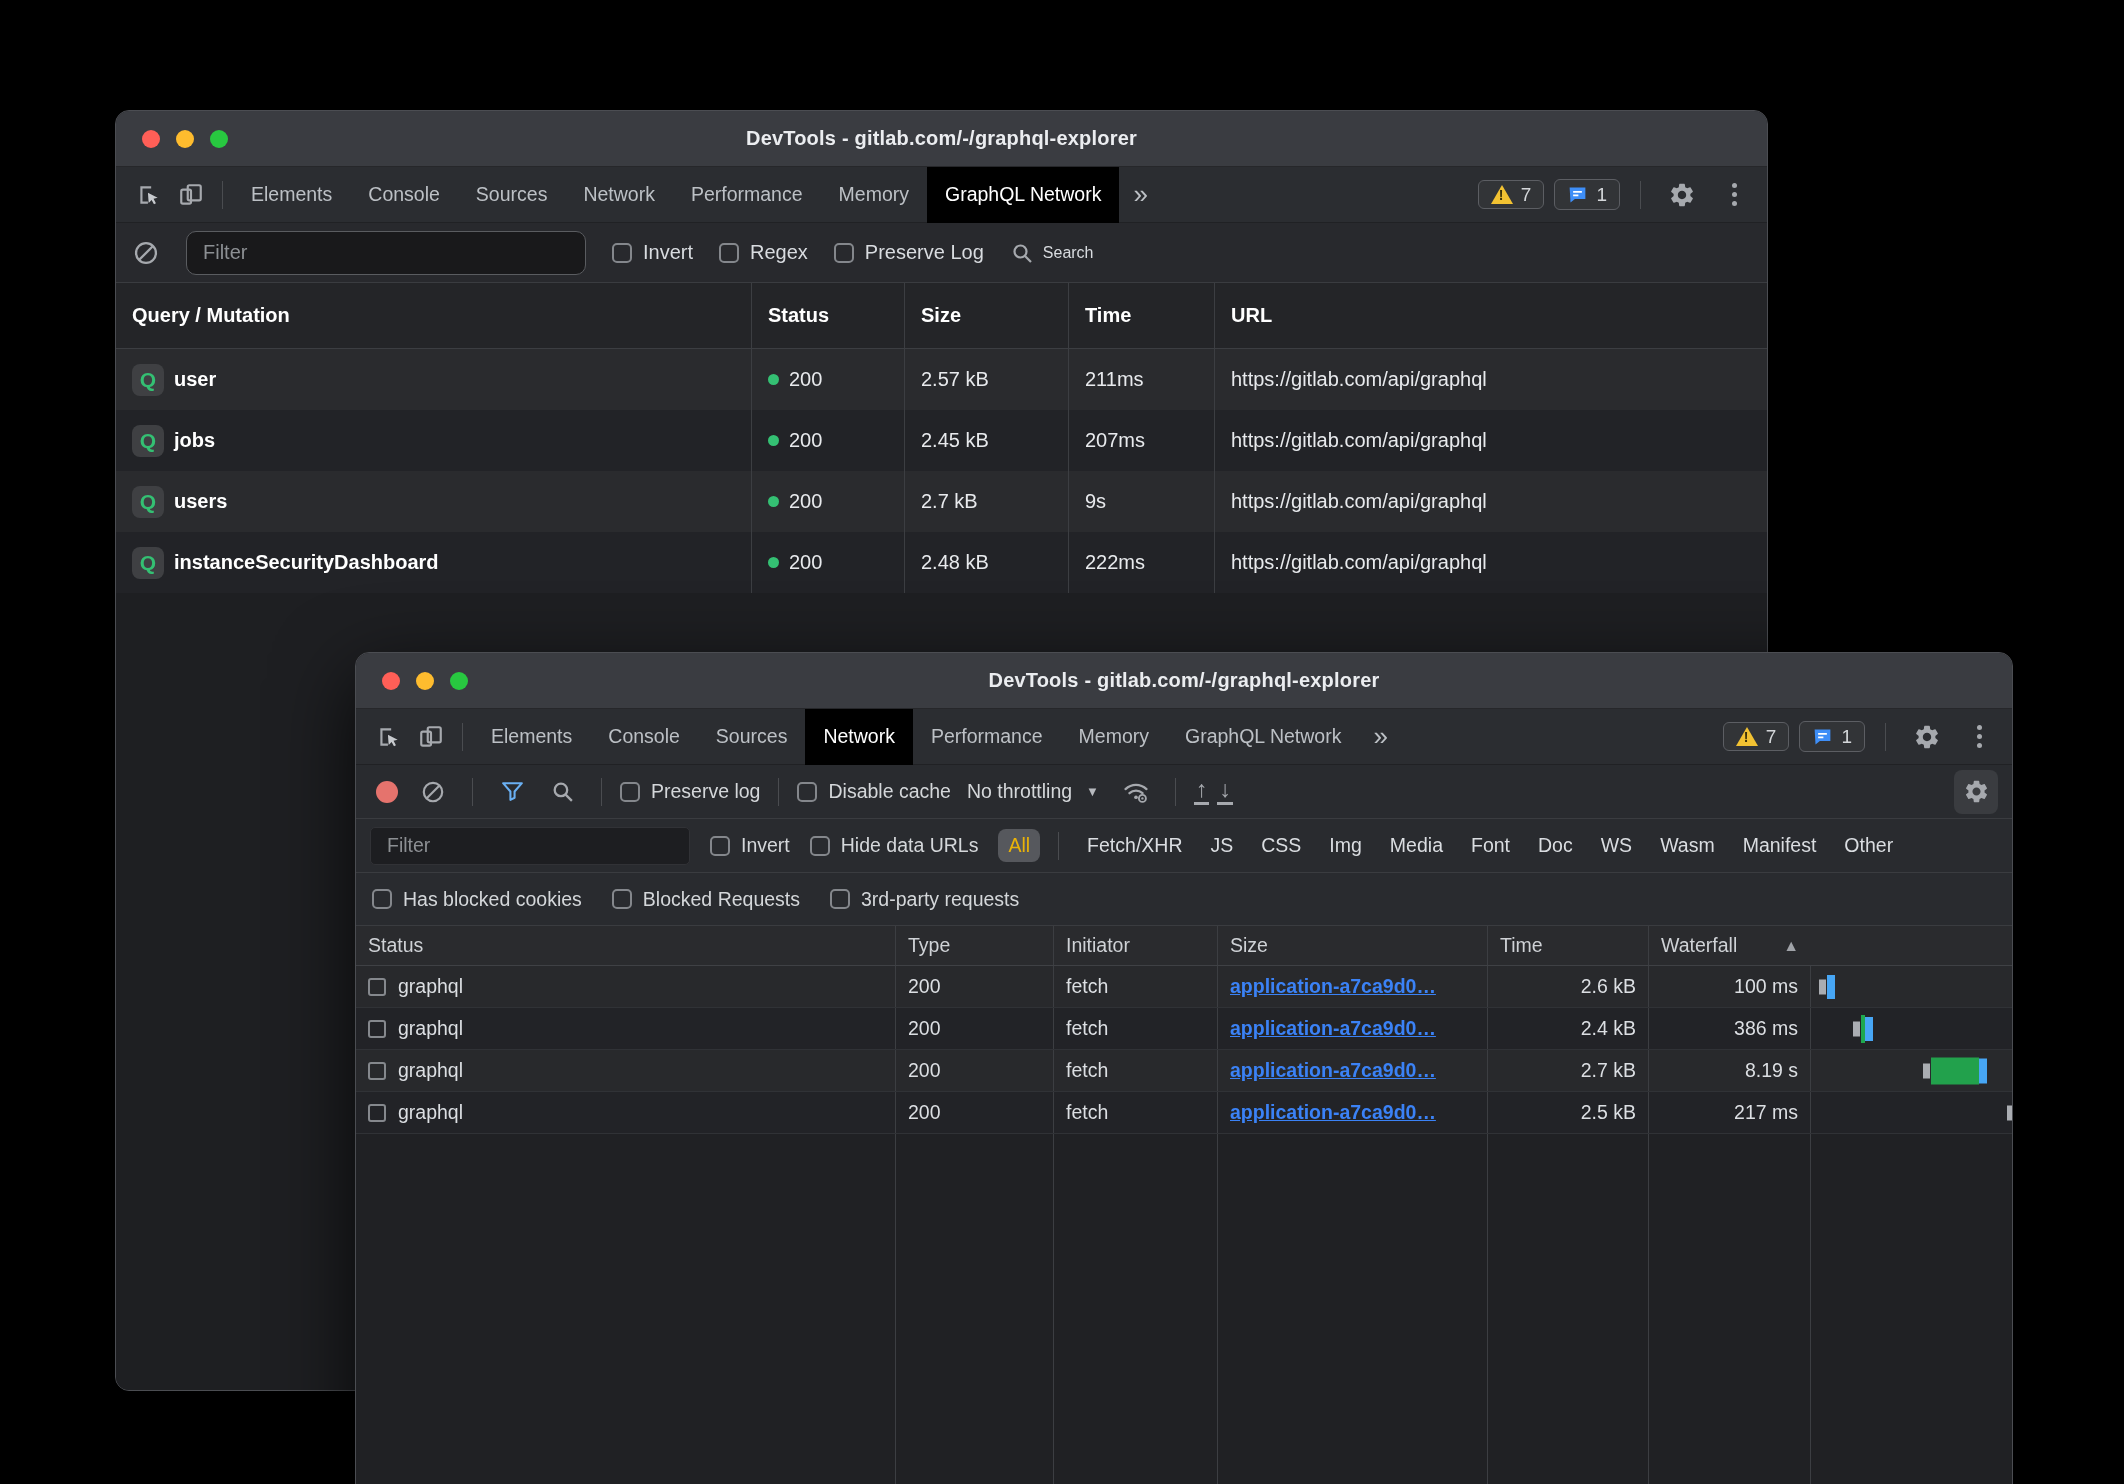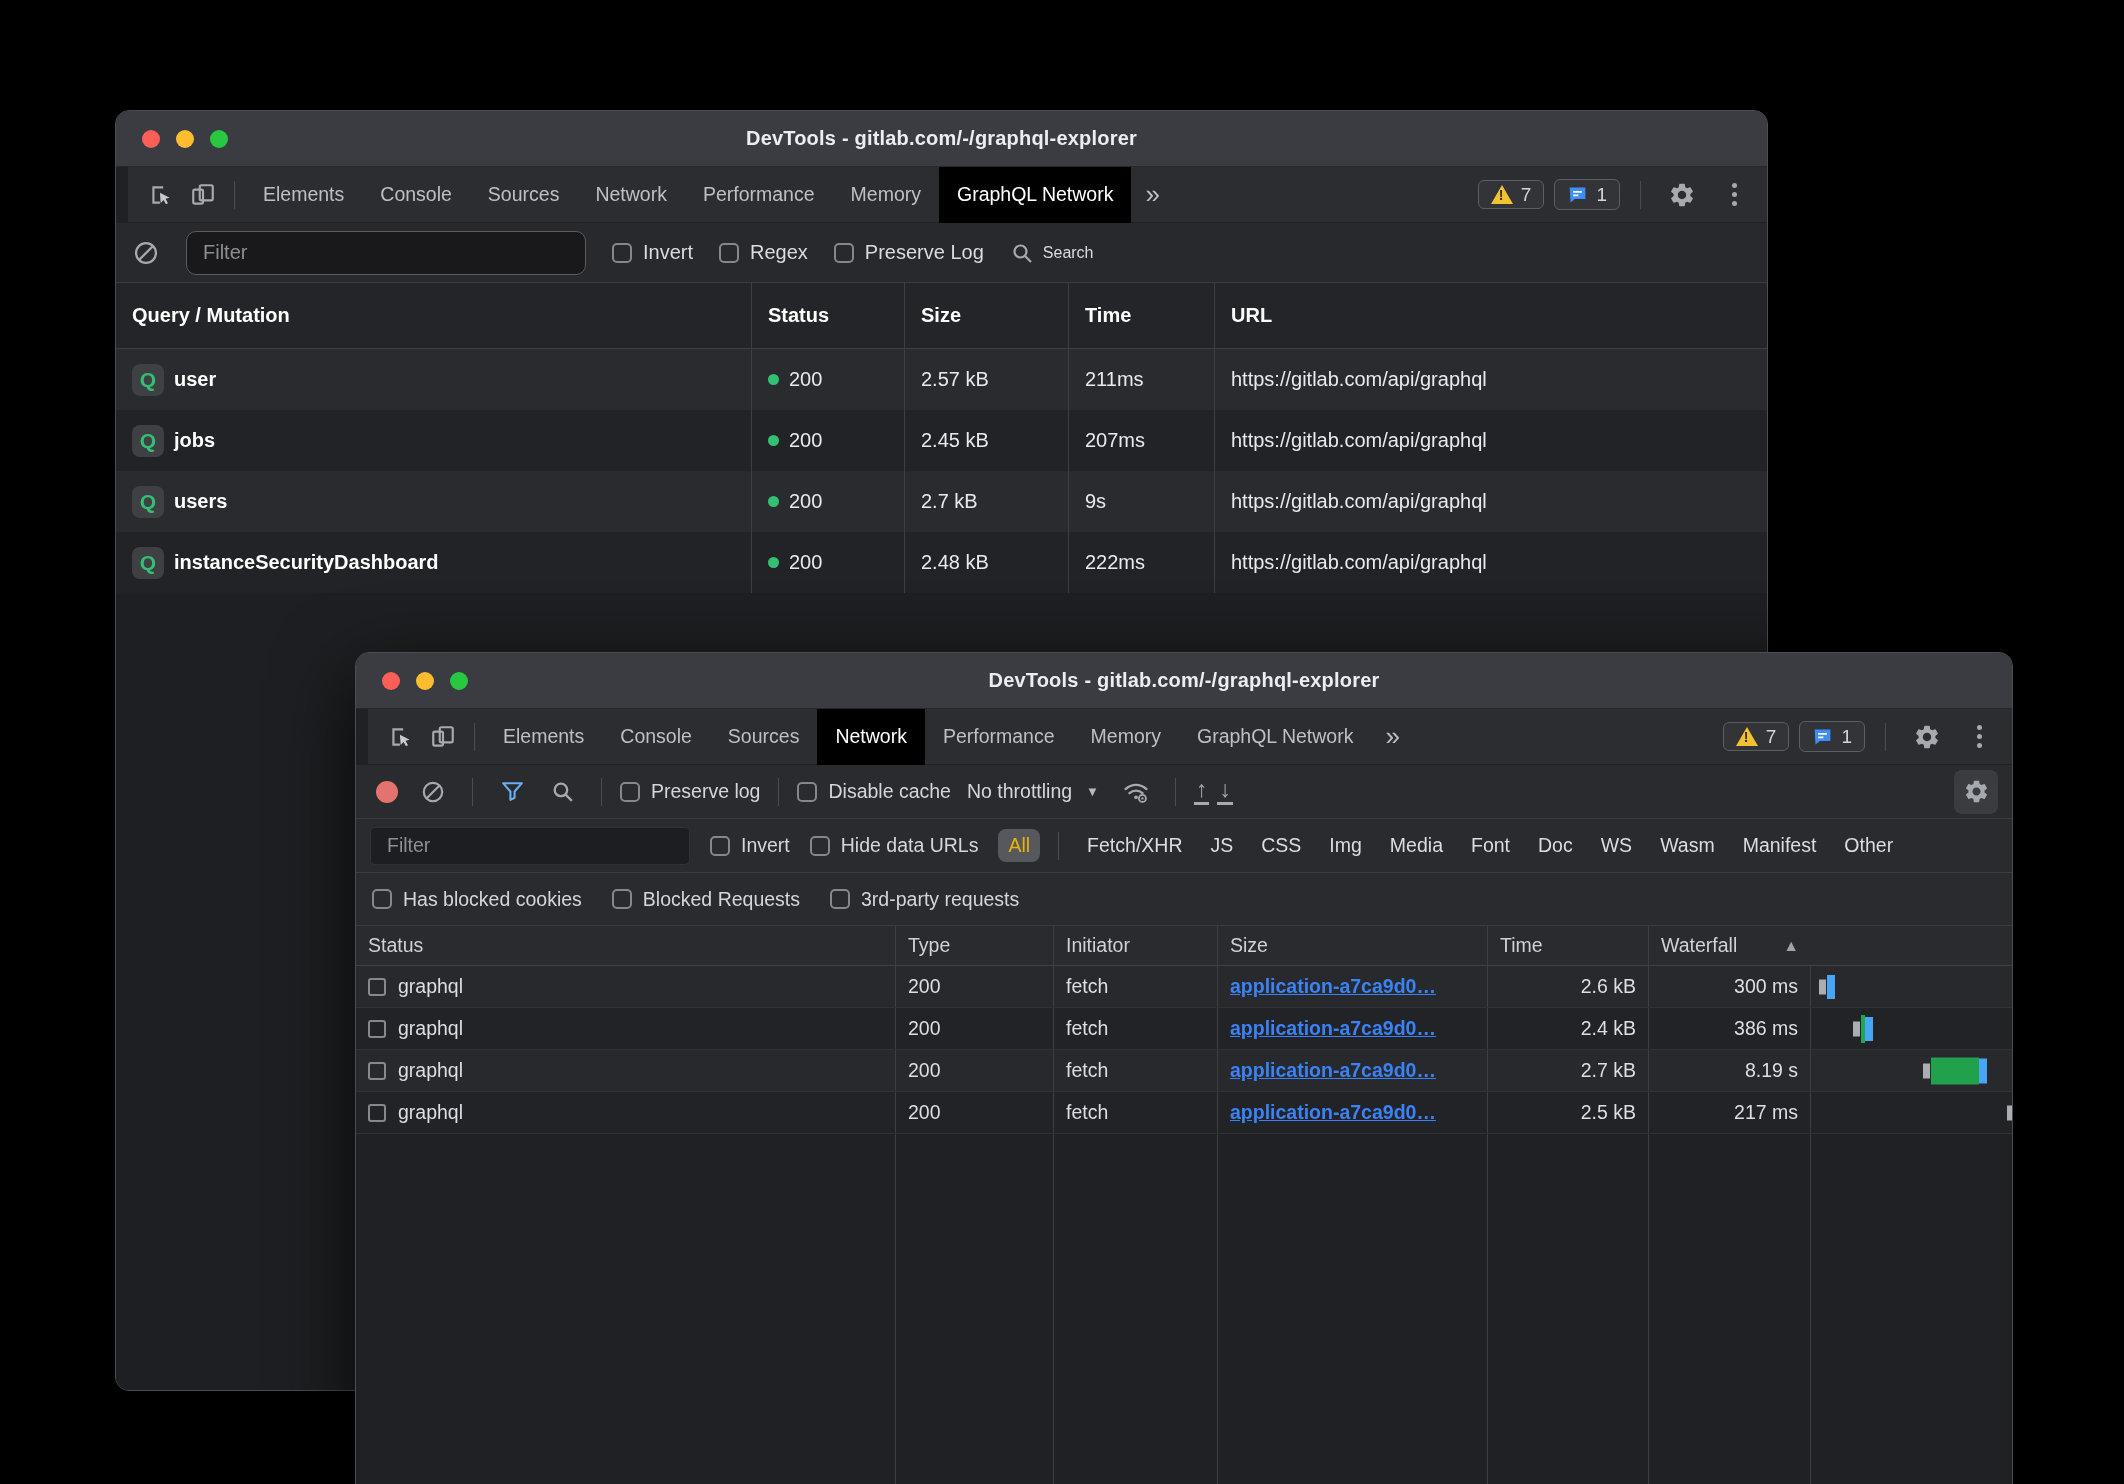--- a/index.html
+++ b/index.html
@@ -14,21 +14,21 @@
   .window.front { left:355px; top:652px; width:1658px; height:860px; border-bottom-left-radius:0; border-bottom-right-radius:0; }
 
   .titlebar { height:56px; flex:0 0 56px; background:#3a3c41; display:flex; align-items:center;
               position:relative; border-bottom:1px solid #26272a; }
   .lights { position:absolute; left:26px; display:flex; gap:16px; }
   .light  { width:18px; height:18px; border-radius:50%; }
   .light.red{background:#ff5f57}.light.yellow{background:#febc2e}.light.green{background:#28c840}
   .title  { flex:1; text-align:center; color:#ebedf0; font-size:20px; font-weight:700; letter-spacing:.2px; }
 
   .tabbar { height:56px; flex:0 0 56px; background:#2b2d31; display:flex; align-items:center;
-            padding:0 12px; border-bottom:1px solid #202124;margin-left:12px; }
+            padding:0 12px; border-bottom:1px solid #202124; }
   .icon-btn { width:42px; height:42px; display:flex; align-items:center; justify-content:center; flex:0 0 auto; }
   .vdiv { width:1px; height:28px; background:#4a4c50; margin:0 10px; flex:0 0 auto; }
   .tabs { display:flex; align-items:stretch; height:56px; }
   .tab  { padding:0 18px; display:flex; align-items:center; color:#bcc0c5; font-size:19.5px; white-space:nowrap; }
   .tab.selected { background:#000; color:#fff; }
   .overflow-chevron { color:#bcc0c5; font-size:26px; padding:0 14px; }
   .tab-right { margin-left:auto; display:flex; align-items:center; gap:10px; }
   .badge { display:flex; align-items:center; gap:8px; border:1px solid #5c5e63; background:#323437;
            border-radius:6px; padding:4px 12px; color:#d4d7da; font-size:19px; line-height:1; }
   .warn-tri { position:relative; width:0; height:0; border-left:11px solid transparent;
@@ -476,21 +476,21 @@
           <div class="cell">
             <span class="row-cb"></span>
             <span>graphql</span>
           </div>
           <div class="cell">200</div>
           <div class="cell">fetch</div>
           <div class="cell">
             <span class="initiator-link">application-a7ca9d0…</span>
           </div>
           <div class="cell num">2.6 kB</div>
-          <div class="cell num">300 ms</div>
+          <div class="cell num">100 ms</div>
           <div class="cell wf-cell">
             <span class="wf-tick" style="left: 8px;"></span>
             <span class="wf-seg" style="left: 16px; width: 8px; height: 24px; background: rgb(71, 166, 245);"></span>
           </div>
         </div>
         <div class="grid-row net-row even">
           <div class="cell">
             <span class="row-cb"></span>
             <span>graphql</span>
           </div>

